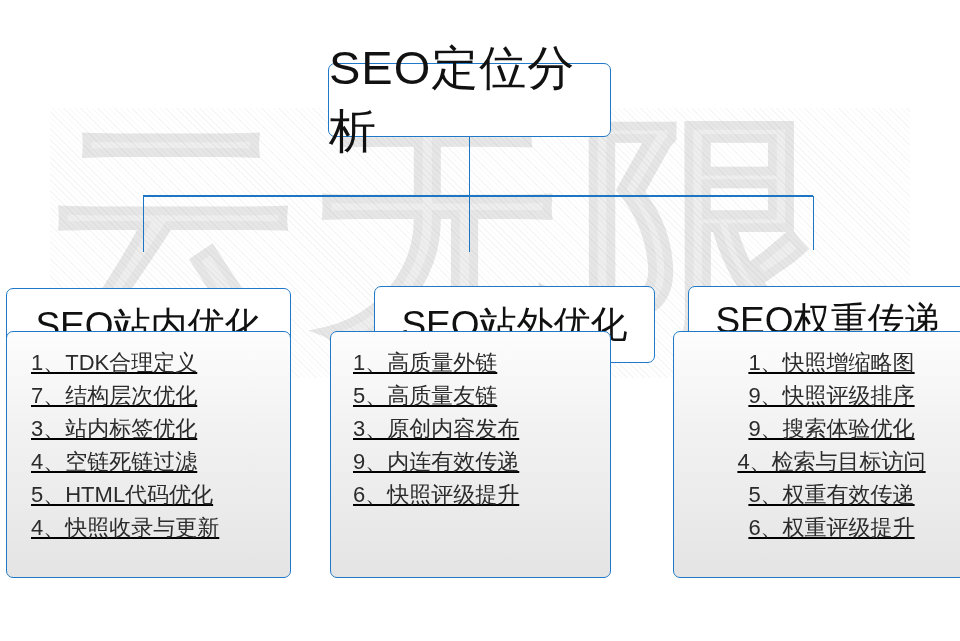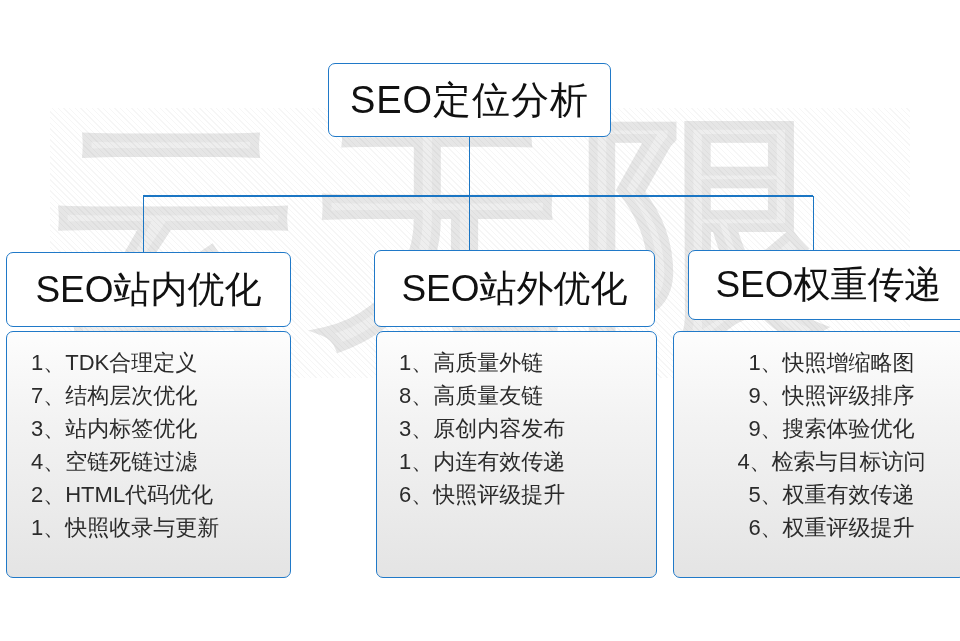--- a/index.html
+++ b/index.html
@@ -81,20 +81,21 @@
     justify-content: center;
     color: #111111;
     font-weight: normal;
   }
   .body-box {
     box-sizing: border-box;
     border: 1.3px solid #2079c8;
     border-radius: 7px;
     background: linear-gradient(180deg, #fdfdfd 0%, #f3f3f3 35%, #eaeaea 75%, #e4e4e4 100%);
     padding: 14px 0 12px 0;
+    text-decoration: underline;
   }
   .body-box ul {
     margin: 0;
     padding: 0;
     list-style: none;
   }
   .body-box li {
     color: #2b2b2b;
     font-size: 22px;
     line-height: 33px;
@@ -104,44 +105,45 @@
   
   #top-node {
     left: 328px;
     top: 63px;
     width: 283px;
     height: 74px;
   }
   #top-node .head-box {
     width: 100%;
     height: 100%;
-    font-size: 38px;
+    font-size: 47px;
     letter-spacing: 1px;
   }
 
   
   #col1-head { left: 6px;  top: 252px; width: 285px; height: 75px; }
   #col1-body { left: 6px;  top: 331px; width: 285px; height: 247px; }
   #col1-body li { padding-left: 24px; }
 
   
   #col2-head { left: 330px; top: 250px; width: 281px; height: 77px; padding-left: 44px; }
-  #col2-body { left: 330px; top: 331px; width: 281px; height: 247px; margin-left: 46px; }
+  #col2-body { left: 330px; top: 331px; width: 281px; height: 247px; }
   #col2-body li { padding-left: 22px; }
 
   
   #col3-head { left: 673px; top: 250px; width: 281px; height: 70px; padding-left: 15px; }
   #col3-body { left: 673px; top: 331px; width: 293px; height: 247px; text-align: center; }
   #col3-body li { padding-left: 24px; }
 
   .col-head-box {
     width: 100%;
     height: 100%;
     font-size: 37px;
     letter-spacing: 0px;
+    margin-top: 36px;
   }
 </style>
 </head>
 <body>
 
 <div id="stage">
 
   <div id="watermark">
     <div class="wm-text">云无限</div>
     <div class="wm-hatch"></div>
@@ -170,36 +172,36 @@
     <div class="head-box col-head-box">
       <span>SEO站内优化</span>
     </div>
   </div>
   <div class="node body-box" id="col1-body">
     <ul>
       <li>1、TDK合理定义</li>
       <li>7、结构层次优化</li>
       <li>3、站内标签优化</li>
       <li>4、空链死链过滤</li>
-      <li>2、HTML代码优化</li>
-      <li>1、快照收录与更新</li>
+      <li>5、HTML代码优化</li>
+      <li>4、快照收录与更新</li>
     </ul>
   </div>
 
   <div class="node" id="col2-head">
     <div class="head-box col-head-box">
       <span>SEO站外优化</span>
     </div>
   </div>
   <div class="node body-box" id="col2-body">
     <ul>
       <li>1、高质量外链</li>
-      <li>8、高质量友链</li>
+      <li>5、高质量友链</li>
       <li>3、原创内容发布</li>
-      <li>1、内连有效传递</li>
+      <li>9、内连有效传递</li>
       <li>6、快照评级提升</li>
     </ul>
   </div>
 
   <div class="node" id="col3-head">
     <div class="head-box col-head-box">
       <span>SEO权重传递</span>
     </div>
   </div>
   <div class="node body-box" id="col3-body">

